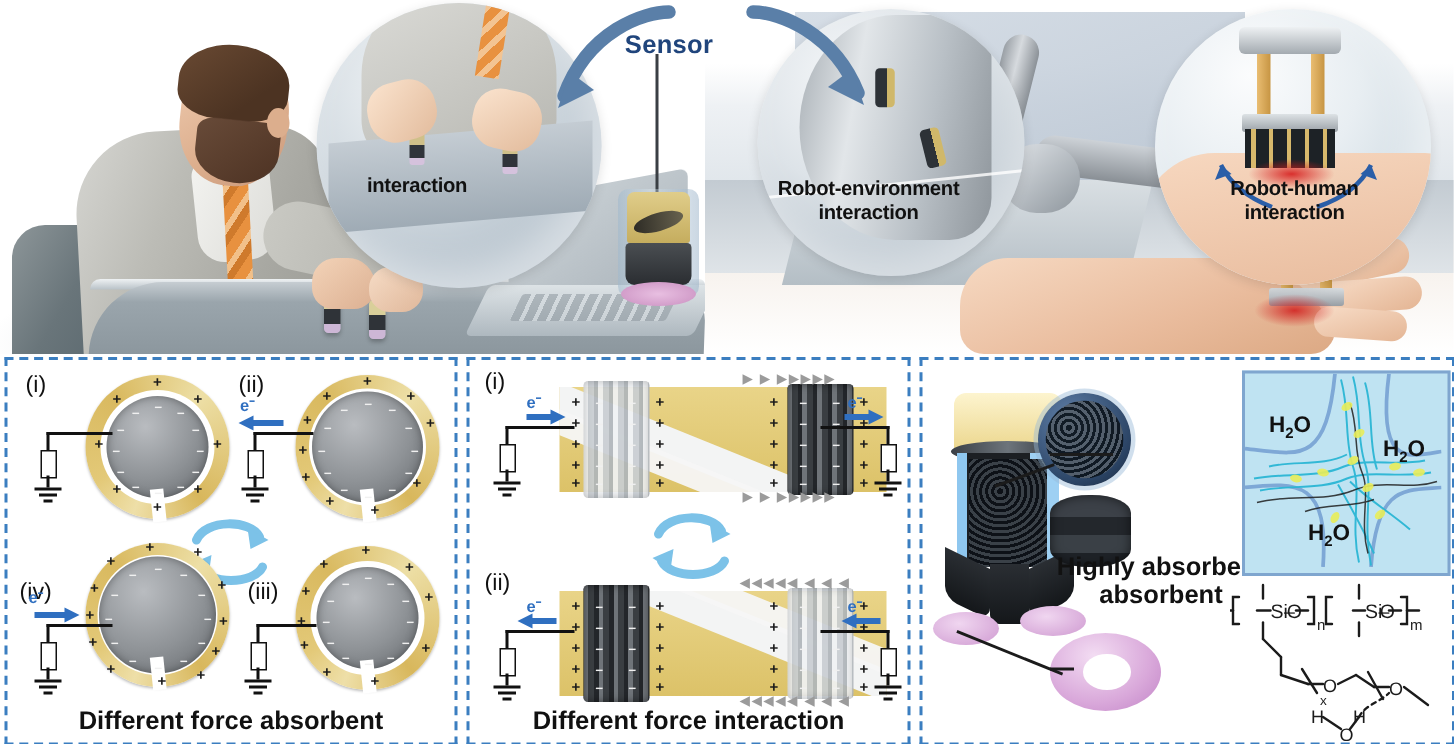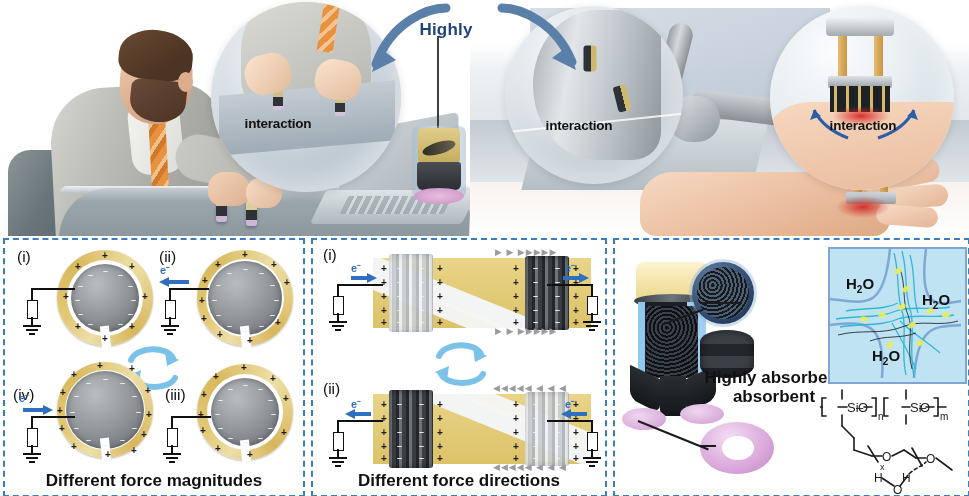--- a/index.html
+++ b/index.html
@@ -298,49 +298,51 @@
       <div>interaction</div>
     </div>
 
     <div class="photo" id="bub2">
       <div class="cyl"></div>
       <div class="flatline"></div>
       <div class="probe p1"></div>
         <div class="probe p2"></div>
     </div>
     <div class="callout-label" style="left:494px;top:118px;width:170px;">
+      <div>Robot-environment</div>
       <div>interaction</div>
     </div>
 
     <div class="photo" id="bub3">
       <div class="skin"></div>
       <div class="plate"></div>
       <div class="rod r1"></div>
         <div class="rod r2"></div>
       <div class="tipbar"></div>
       <div class="pins"></div>
       <div class="hot"></div>
       <svg width="184" height="184" style="position:absolute;left:0;top:0;">
         <path d="M78,132 C62,126 50,116 44,104" class="bub3-arrow" stroke-width="3"></path>
         <polygon points="44,104 40,114 51,110" fill="#2a5ea8"></polygon>
         <path d="M108,132 C126,126 138,116 144,104" class="bub3-arrow" stroke-width="3"></path>
         <polygon points="144,104 137,110 148,114" fill="#2a5ea8"></polygon>
       </svg>
     </div>
     <div class="callout-label" style="left:782px;top:118px;width:162px;">
+      <div>Robot-human</div>
       <div>interaction</div>
     </div>
 
     <svg width="969" height="120" style="position:absolute;left:0;top:0;">
       <path d="M376,64 C392,20 430,8 446,8" fill="none" stroke="#5a7fa8" stroke-width="9" stroke-linecap="round"></path>
       <polygon points="372,72 396,60 380,48" fill="#5a7fa8"></polygon>
       <path d="M502,8 C520,8 556,22 572,62" fill="none" stroke="#5a7fa8" stroke-width="9" stroke-linecap="round"></path>
       <polygon points="576,70 568,46 552,58" fill="#5a7fa8"></polygon>
     </svg>
-    <div id="network-label">Highly</div>
+    <div id="network-label">Sensor</div>
 
     <div id="su-wire"></div>
     <div id="sensor-unit">
       <div id="su-glass"></div>
       <div id="su-gold"></div>
       <div id="su-swirl"></div>
       <div id="su-dark"></div>
       <div id="su-base"></div>
     </div>
   </div>
@@ -513,21 +515,21 @@
     <div class="circuit" style="left:154px;top:176px;">
       <div class="cw" style="left:12px;top:0;width:40px;height:1.8px;"></div>
       <div class="cw" style="left:12px;top:0;width:1.8px;height:12px;"></div>
       <div class="res" style="left:8px;top:12px;"></div>
       <div class="cw" style="left:12px;top:29px;width:1.8px;height:8px;"></div>
       <div class="gnd1" style="left:4px;top:37px;width:18px;"></div>
       <div class="gnd1" style="left:7px;top:41px;width:12px;"></div>
       <div class="gnd1" style="left:10px;top:45px;width:6px;"></div>
     </div>
 
-    <div class="panel-caption">Different force magnitudes</div>
+    <div class="panel-caption">Different force absorbent</div>
   </div>
 
   <div class="panel" id="p-mid">
 
     <div class="rn" style="left:10px;top:6px;">(i)</div>
 
     <div class="sv" style="left:60px;top:14px;width:218px;height:78px;">
       <div class="gold-sheet" style="left:0;top:4px;width:218px;height:70px;"></div>
       <div style="position:absolute;left:0;top:4px;width:218px;height:70px;overflow:hidden;">
         <div style="position:absolute;left:-12px;top:-8px;width:190px;height:20px;background:#f3f4f4;transform:rotate(22deg);transform-origin:left top;"></div>
@@ -688,21 +690,21 @@
     <svg width="30" height="12" style="position:absolute;left:30px;top:168px;">
       <line x1="28" y1="6" x2="10" y2="6" stroke="#2f6fc0" stroke-width="4"></line>
       <polygon points="2,6 12,1 12,11" fill="#2f6fc0"></polygon>
     </svg>
     <div class="earrow" style="left:252px;top:156px;">e⁻</div>
     <svg width="30" height="12" style="position:absolute;left:246px;top:168px;">
       <line x1="28" y1="6" x2="10" y2="6" stroke="#2f6fc0" stroke-width="4"></line>
       <polygon points="2,6 12,1 12,11" fill="#2f6fc0"></polygon>
     </svg>
 
-    <div class="panel-caption">Different force directions</div>
+    <div class="panel-caption">Different force interaction</div>
   </div>
 
   <div class="panel" id="p-right"></div>
 
   <div id="sensor3d">
     <div id="s3-top"></div>
     <div id="s3-ring"></div>
     <div id="s3-body"></div>
     <div id="s3-foam"></div>
     <div id="s3-legs">

